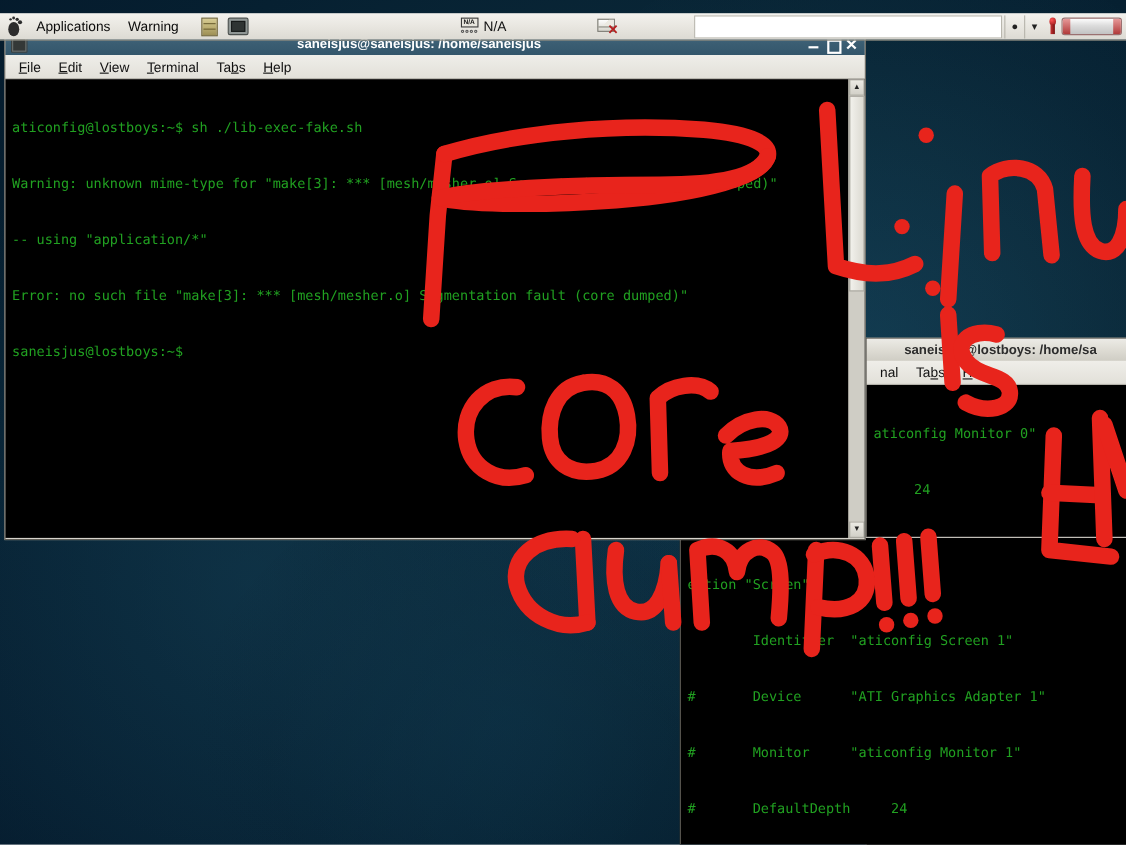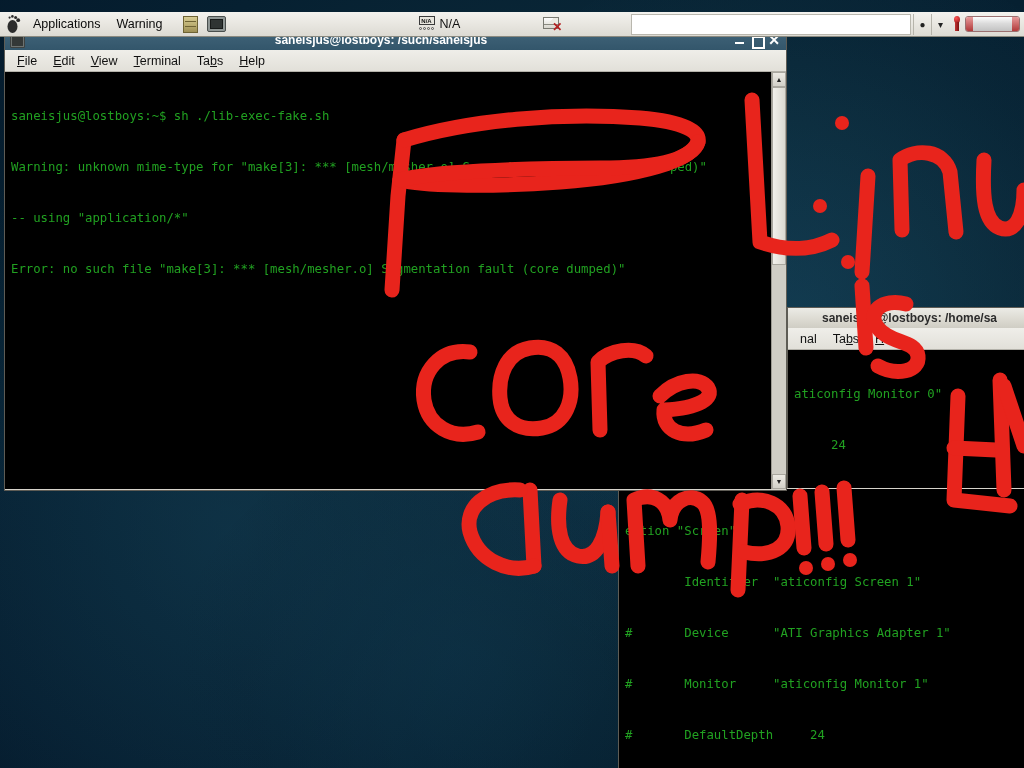--- a/index.html
+++ b/index.html
@@ -334,43 +334,44 @@
       
     </div>
   </div>
 
   <div class="win" style="left:4px; top:29px; width:783px; height:462px;">
 
     <div class="win-titlebar active">
       <div class="win-icon">
           <i></i>
         </div>
-      <div class="win-title">saneisjus@lostboys: /such/saneisjus</div>
+      <div class="win-title">saneisjus@saneisjus: /home/saneisjus</div>
       <div class="win-buttons">
         <div class="win-btn btn-min"></div>
         <div class="win-btn btn-max"></div>
         <div class="win-btn btn-close">✕</div>
       </div>
     </div>
 
     <div class="win-menubar">
       <div class="win-menu-item"><u>F</u>ile</div>
       <div class="win-menu-item"><u>E</u>dit</div>
       <div class="win-menu-item"><u>V</u>iew</div>
       <div class="win-menu-item"><u>T</u>erminal</div>
       <div class="win-menu-item">Ta<u>b</u>s</div>
       <div class="win-menu-item"><u>H</u>elp</div>
     </div>
 
     <div class="term-body" style="height:417px;">
       <div class="term-text" style="padding-right:18px;">
-        <span class="ln">saneisjus@lostboys:~$ sh ./lib-exec-fake.sh</span>
+        <span class="ln">aticonfig@lostboys:~$ sh ./lib-exec-fake.sh</span>
         <span class="ln">Warning: unknown mime-type for "make[3]: *** [mesh/mesher.o] Segmentation fault (core dumped)"</span>
         <span class="ln">-- using "application/*"</span>
         <span class="ln">Error: no such file "make[3]: *** [mesh/mesher.o] Segmentation fault (core dumped)"</span>
+        <span class="ln">saneisjus@lostboys:~$</span>
       </div>
 
       <div class="vscroll">
         <div class="vs-arrow">▲</div>
         <div class="vs-track">
           <div class="vs-thumb"></div>
         </div>
         <div class="vs-arrow">▼</div>
       </div>
     </div>

